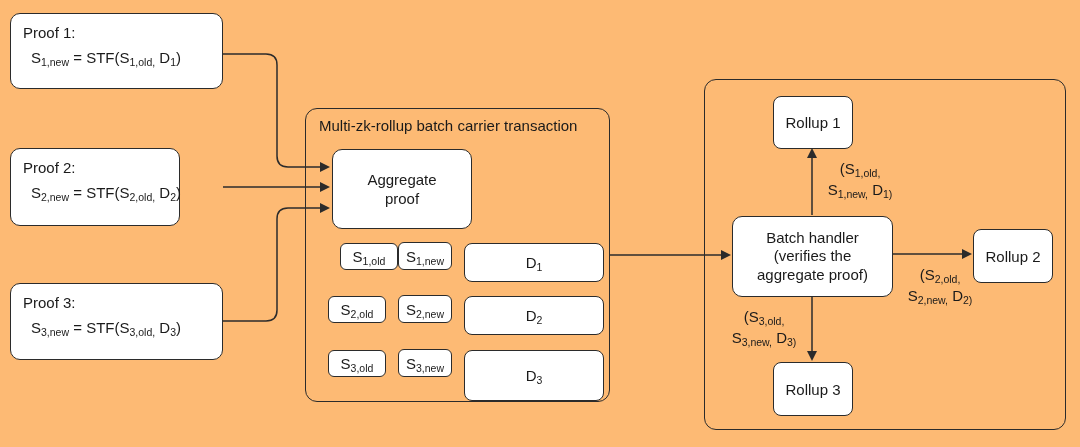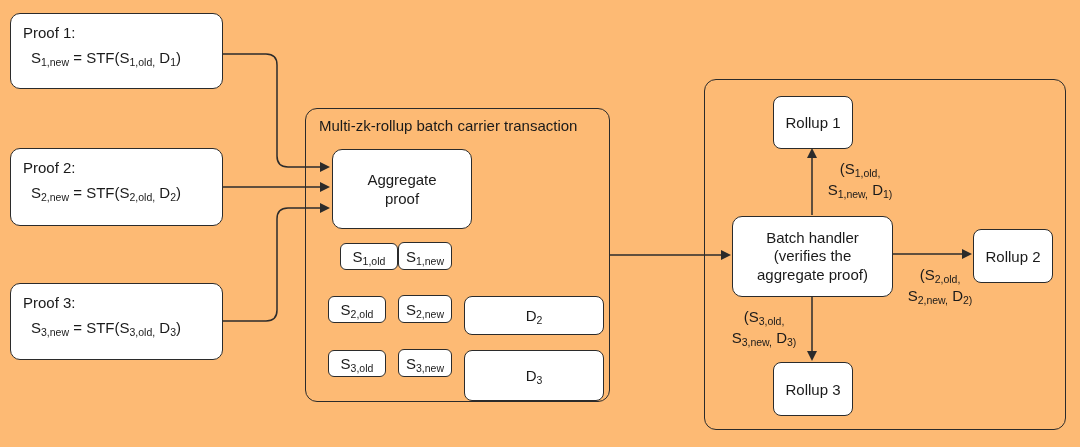--- a/index.html
+++ b/index.html
@@ -62,21 +62,21 @@
       <polygon points="962,249 972,254 962,259"></polygon>
       <polygon points="807,351 812,361 817,351"></polygon>
     </g>
   </svg>
 
   <div class="box proof" style="left:10px; top:13px; width:213px; height:76px;">
     <div class="proof-title">Proof 1:</div>
     <div class="proof-formula">S<sub>1,new</sub> = STF(S<sub>1,old,</sub> D<sub>1</sub>)</div>
   </div>
 
-  <div class="box proof" style="left:10px; top:148px; width:213px; height:78px;">
+  <div class="box proof" style="left:10px; top:148px; width:170px; height:78px;">
     <div class="proof-title">Proof 2:</div>
     <div class="proof-formula">S<sub>2,new</sub> = STF(S<sub>2,old,</sub> D<sub>2</sub>)</div>
   </div>
 
   <div class="box proof" style="left:10px; top:283px; width:213px; height:77px;">
     <div class="proof-title">Proof 3:</div>
     <div class="proof-formula">S<sub>3,new</sub> = STF(S<sub>3,old,</sub> D<sub>3</sub>)</div>
   </div>
 
   <div class="container" style="left:305px; top:108px; width:305px; height:294px;">
@@ -84,20 +84,23 @@
 
     <div class="box aggregate" style="left:26px; top:40px; width:140px; height:80px;">
       <span>Aggregate proof</span>
     </div>
 
     <div class="box sbox" style="left:22px; top:134px; width:58px; height:27px;margin-left:12px;">
       <span>S<sub>1,old</sub></span>
     </div>
     <div class="box sbox" style="left:92px; top:133px; width:54px; height:28px;">
       <span>S<sub>1,new</sub></span>
+    </div>
+    <div class="box dbox" style="left:158px; top:134px; width:140px; height:39px;">
+      <span>D<sub>1</sub></span>
     </div>
 
     <div class="box sbox" style="left:22px; top:187px; width:58px; height:27px;">
       <span>S<sub>2,old</sub></span>
     </div>
     <div class="box sbox" style="left:92px; top:186px; width:54px; height:28px;">
       <span>S<sub>2,new</sub></span>
     </div>
     <div class="box dbox" style="left:158px; top:187px; width:140px; height:39px;">
       <span>D<sub>2</sub></span>

